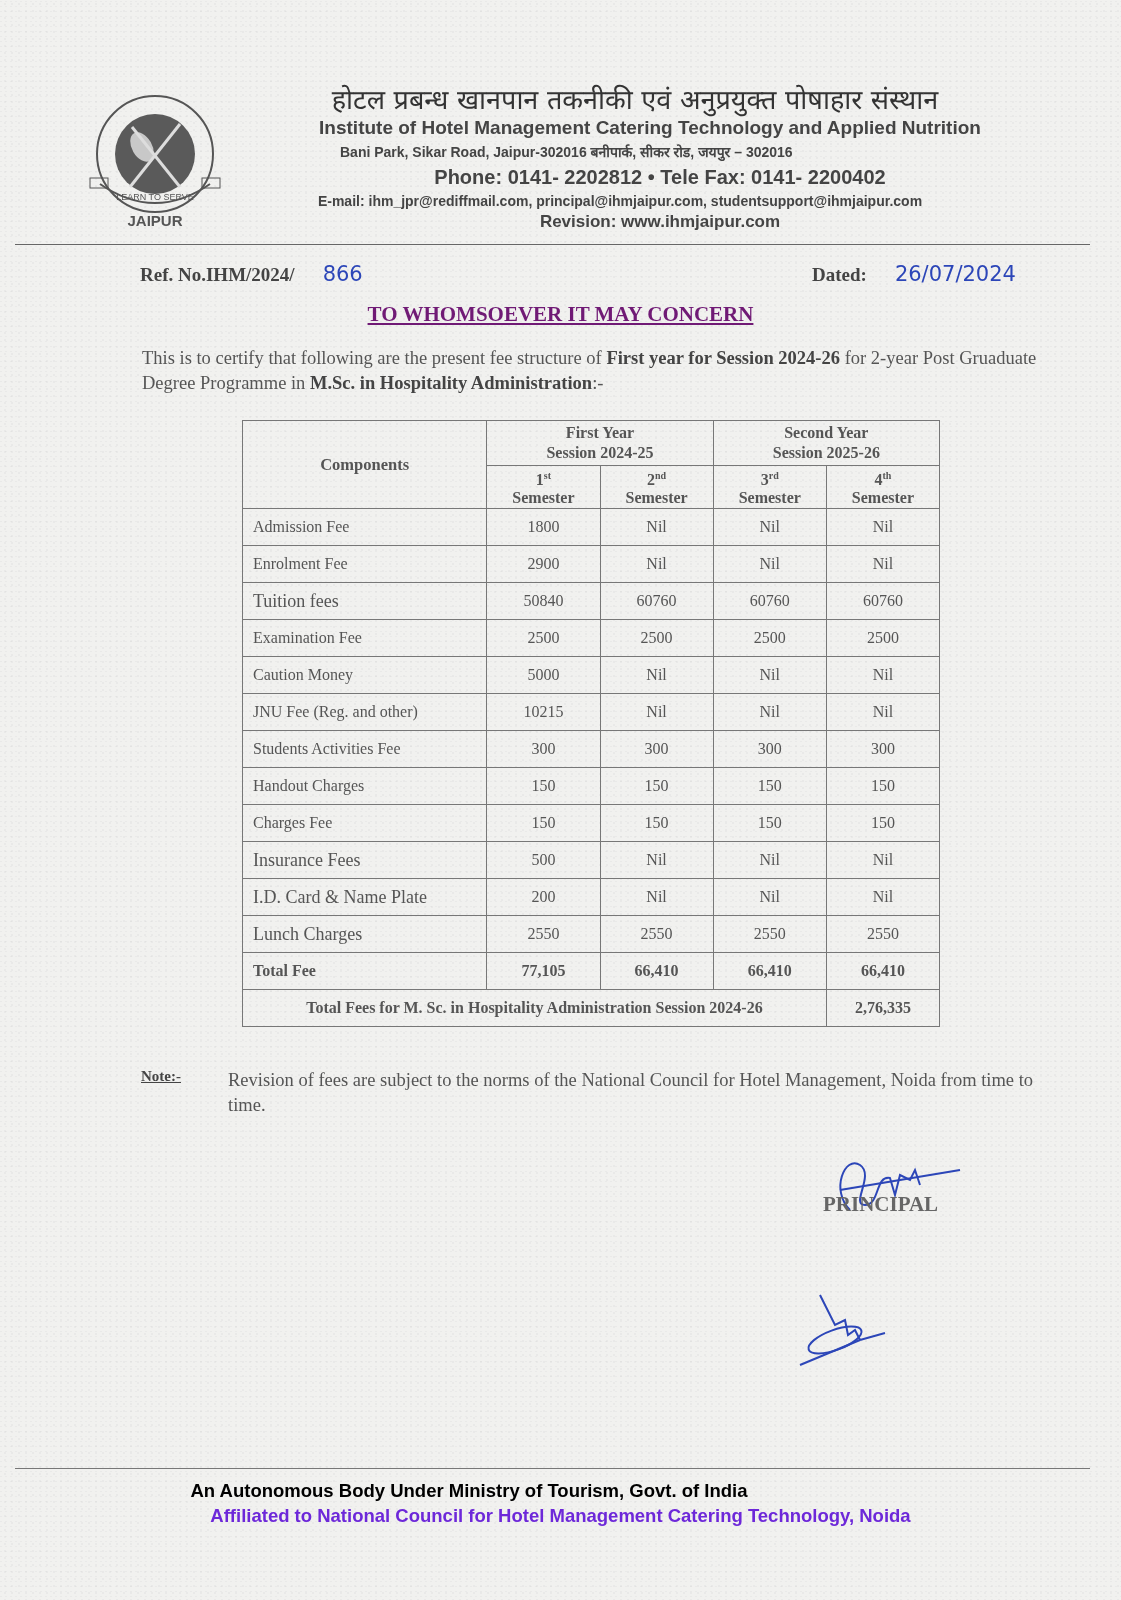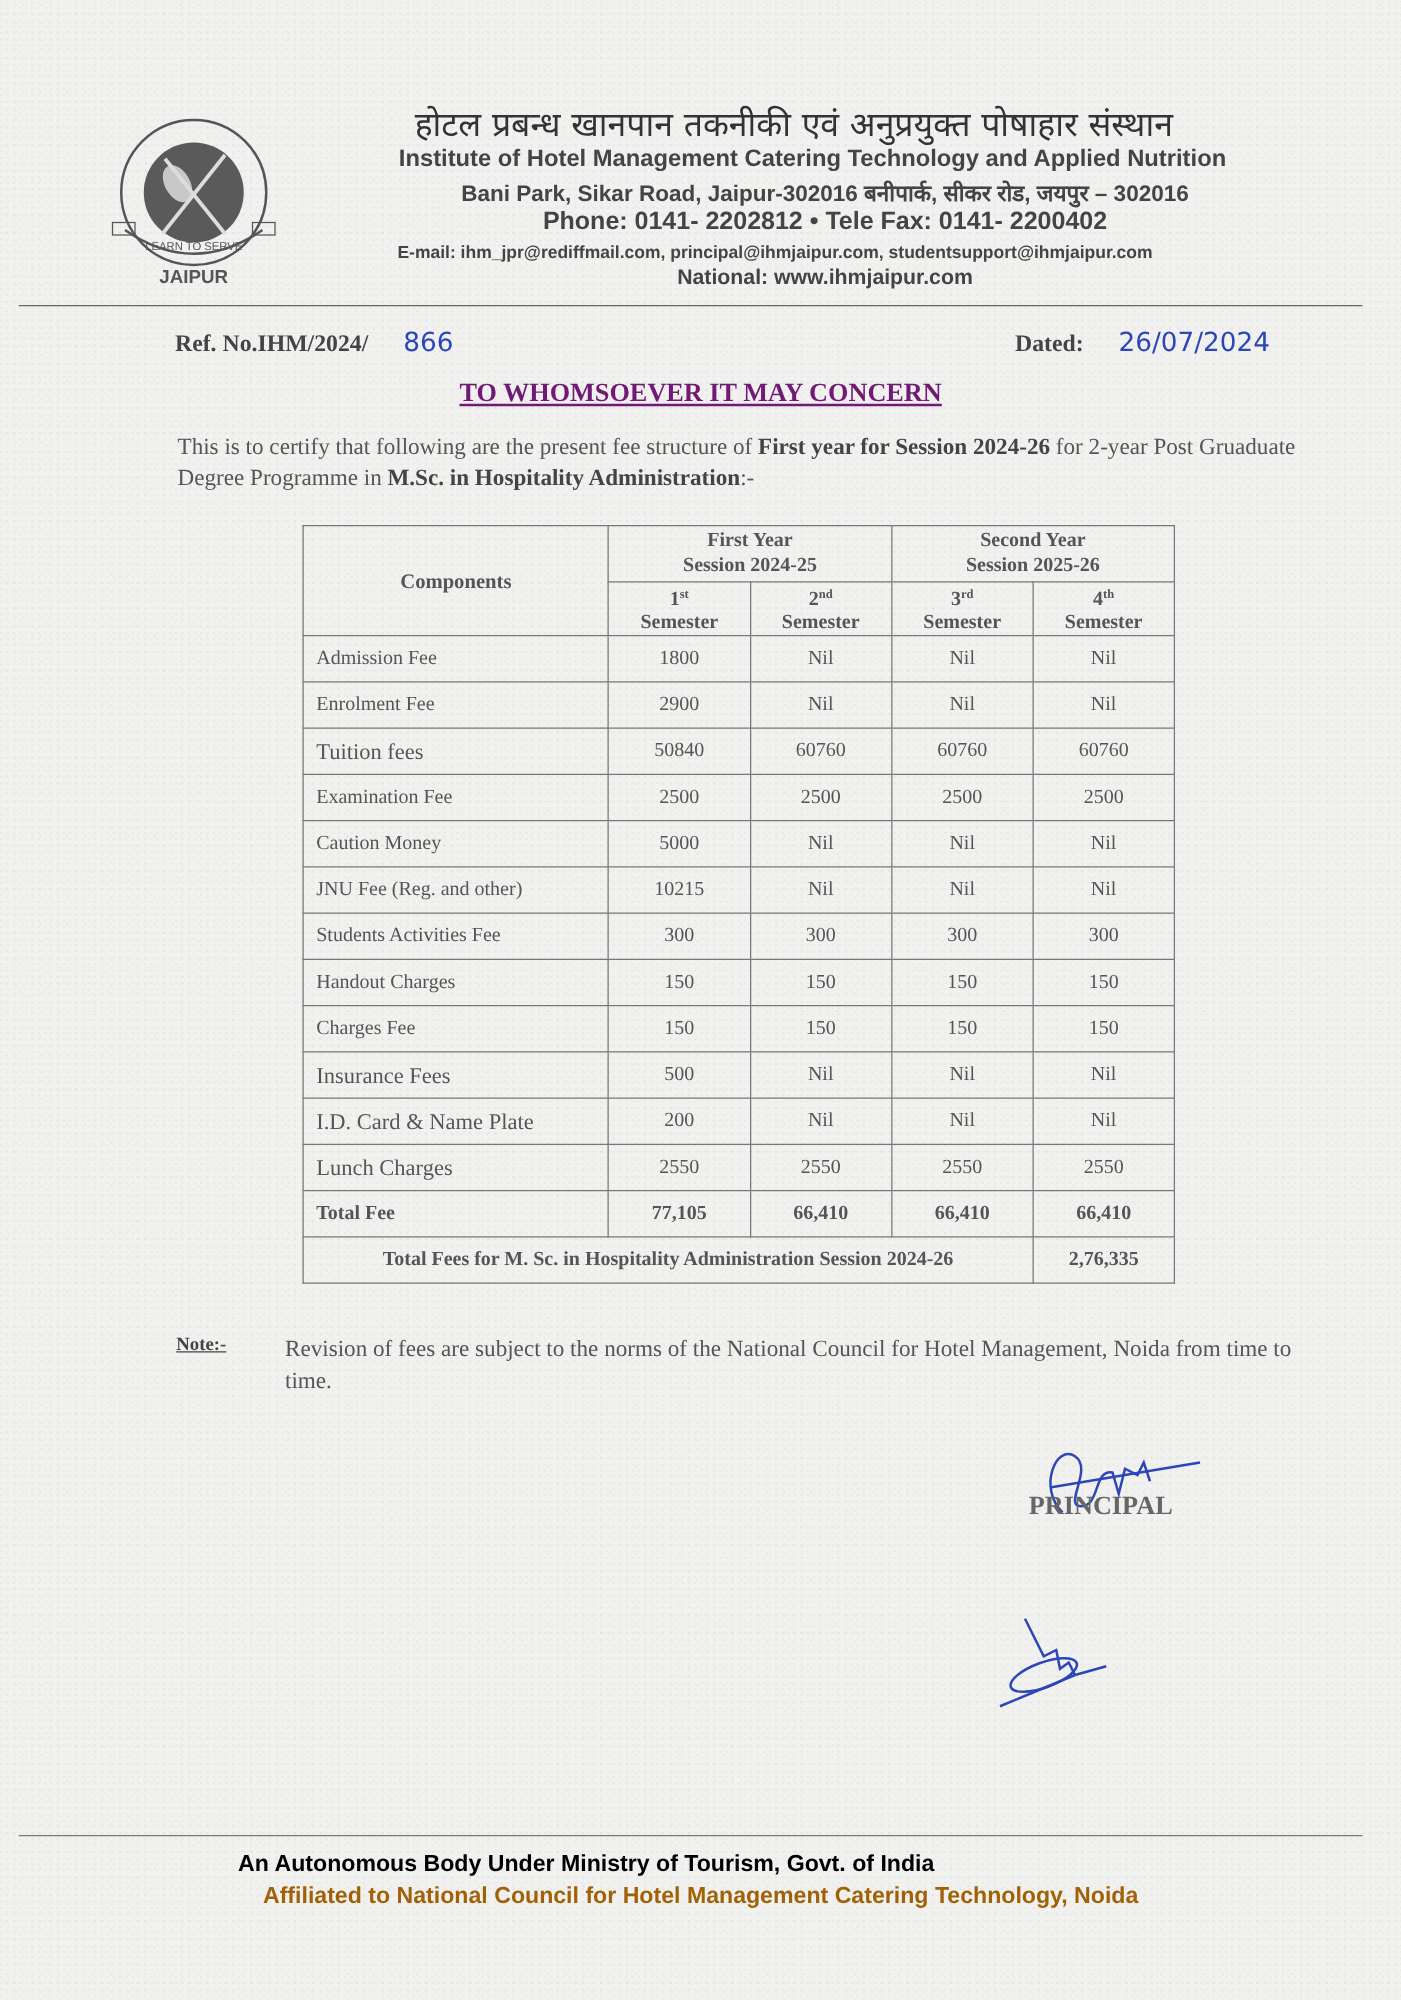--- a/index.html
+++ b/index.html
@@ -14,22 +14,22 @@
     color: #3a3a3a;
   }
   .abs { position: absolute; }
 
   
   .logo { left: 80px; top: 92px; width: 150px; height: 140px; }
   .hindi-title { left: 290px; top: 80px; width: 690px; text-align: center;
     font-family: "DejaVu Sans", sans-serif; font-size: 27px; color: #333; }
   .eng-title { left: 285px; top: 117px; width: 730px; text-align: center;
     font-family: "Liberation Sans", sans-serif; font-weight: bold; font-size: 19px; color: #444; }
-  .address { left: 340px; top: 142px; width: 640px; text-align: center;
-    font-family: "Liberation Sans", sans-serif; font-weight: bold; font-size: 18px; color: #444; }
+  .address { left: 340px; top: 142px; width: 640px; text-align: left;
+    font-family: "Liberation Sans", sans-serif; font-weight: bold; font-size: 14px; color: #444; }
   .phone { left: 340px; top: 166px; width: 640px; text-align: center;
     font-family: "Liberation Sans", sans-serif; font-weight: bold; font-size: 20px; color: #444; }
   .email { left: 250px; top: 193px; width: 740px; text-align: center;
     font-family: "Liberation Sans", sans-serif; font-weight: bold; font-size: 14px; color: #444; }
   .website { left: 340px; top: 212px; width: 640px; text-align: center;
     font-family: "Liberation Sans", sans-serif; font-weight: bold; font-size: 17px; color: #444; }
   .hrule-top { left: 15px; top: 244px; width: 1075px; height: 0; border-top: 1.5px solid #666; }
 
   
   .ref { left: 140px; top: 262px; font-size: 19px; font-weight: bold; color: #444; }
@@ -64,21 +64,21 @@
   .note-text { left: 228px; top: 1068px; width: 820px; font-size: 18.5px; line-height: 25px; color: #555; }
 
   .principal { left: 823px; top: 1192px; font-size: 21px; font-weight: bold; color: #666; }
   .sig1 { left: 820px; top: 1150px; width: 150px; height: 80px; }
   .sig2 { left: 790px; top: 1285px; width: 100px; height: 90px; }
 
   .hrule-bottom { left: 15px; top: 1468px; width: 1075px; height: 0; border-top: 1.5px solid #777; }
   .footer1 { left: 0; width: 938px; top: 1480px; text-align: center;
     font-family: "Liberation Sans", sans-serif; font-weight: bold; font-size: 18.5px; color: #000000; }
   .footer2 { left: 0; width: 1121px; top: 1505px; text-align: center;
-    font-family: "Liberation Sans", sans-serif; font-weight: bold; font-size: 18.5px; color: #a16207; }
+    font-family: "Liberation Sans", sans-serif; font-weight: bold; font-size: 18.5px; color: #6d28d9; }
 </style>
 </head>
 <body>
 
 <div class="abs logo">
   <svg width="150" height="140" viewBox="0 0 150 140">
     <circle cx="75" cy="62" r="58" fill="none" stroke="#555" stroke-width="2"></circle>
     <circle cx="75" cy="62" r="40" fill="#5a5a5a"></circle>
     <ellipse cx="62" cy="55" rx="10" ry="16" fill="#c8c8c8" transform="rotate(-30 62 55)"></ellipse>
     <line x1="50" y1="95" x2="100" y2="32" stroke="#ddd" stroke-width="3"></line>
@@ -88,21 +88,21 @@
     <rect x="122" y="86" width="18" height="10" fill="none" stroke="#555"></rect>
     <text x="75" y="108" font-size="9" text-anchor="middle" fill="#555" font-family="Liberation Sans, sans-serif">LEARN TO SERVE</text>
     <text x="75" y="134" font-size="15" font-weight="bold" text-anchor="middle" fill="#555" font-family="Liberation Sans, sans-serif">JAIPUR</text>
   </svg>
 </div>
 <div class="abs hindi-title">होटल प्रबन्ध खानपान तकनीकी एवं अनुप्रयुक्त पोषाहार संस्थान</div>
 <div class="abs eng-title">Institute of Hotel Management Catering Technology and Applied Nutrition</div>
 <div class="abs address">Bani Park, Sikar Road, Jaipur-302016 बनीपार्क, सीकर रोड, जयपुर – 302016</div>
 <div class="abs phone">Phone: 0141- 2202812 • Tele Fax: 0141- 2200402</div>
 <div class="abs email">E-mail: ihm_jpr@rediffmail.com, principal@ihmjaipur.com, studentsupport@ihmjaipur.com</div>
-<div class="abs website">National: www.ihmjaipur.com</div>
+<div class="abs website">Revision: www.ihmjaipur.com</div>
 <div class="abs hrule-top"></div>
 
 <div class="abs ref">
   <span>Ref. No.IHM/2024/</span><span class="hand">866</span>
 </div>
 <div class="abs dated">
   <span>Dated:</span><span class="hand">26/07/2024</span>
 </div>
 
 <div class="abs heading">TO WHOMSOEVER  IT MAY CONCERN</div>

